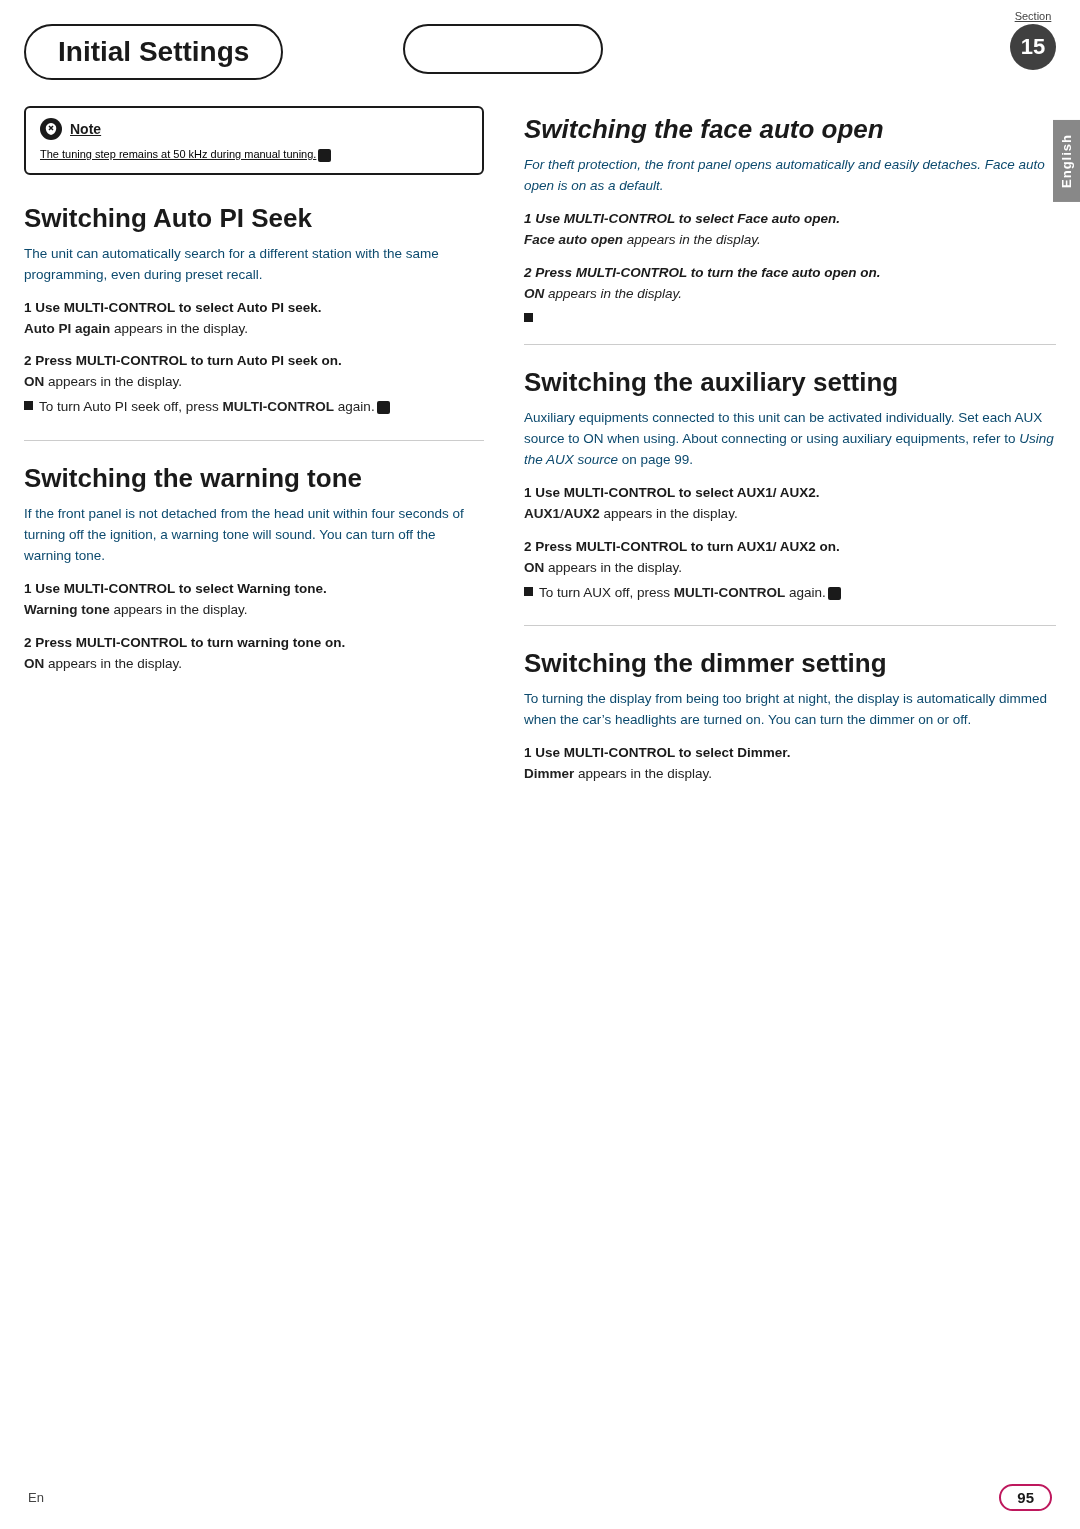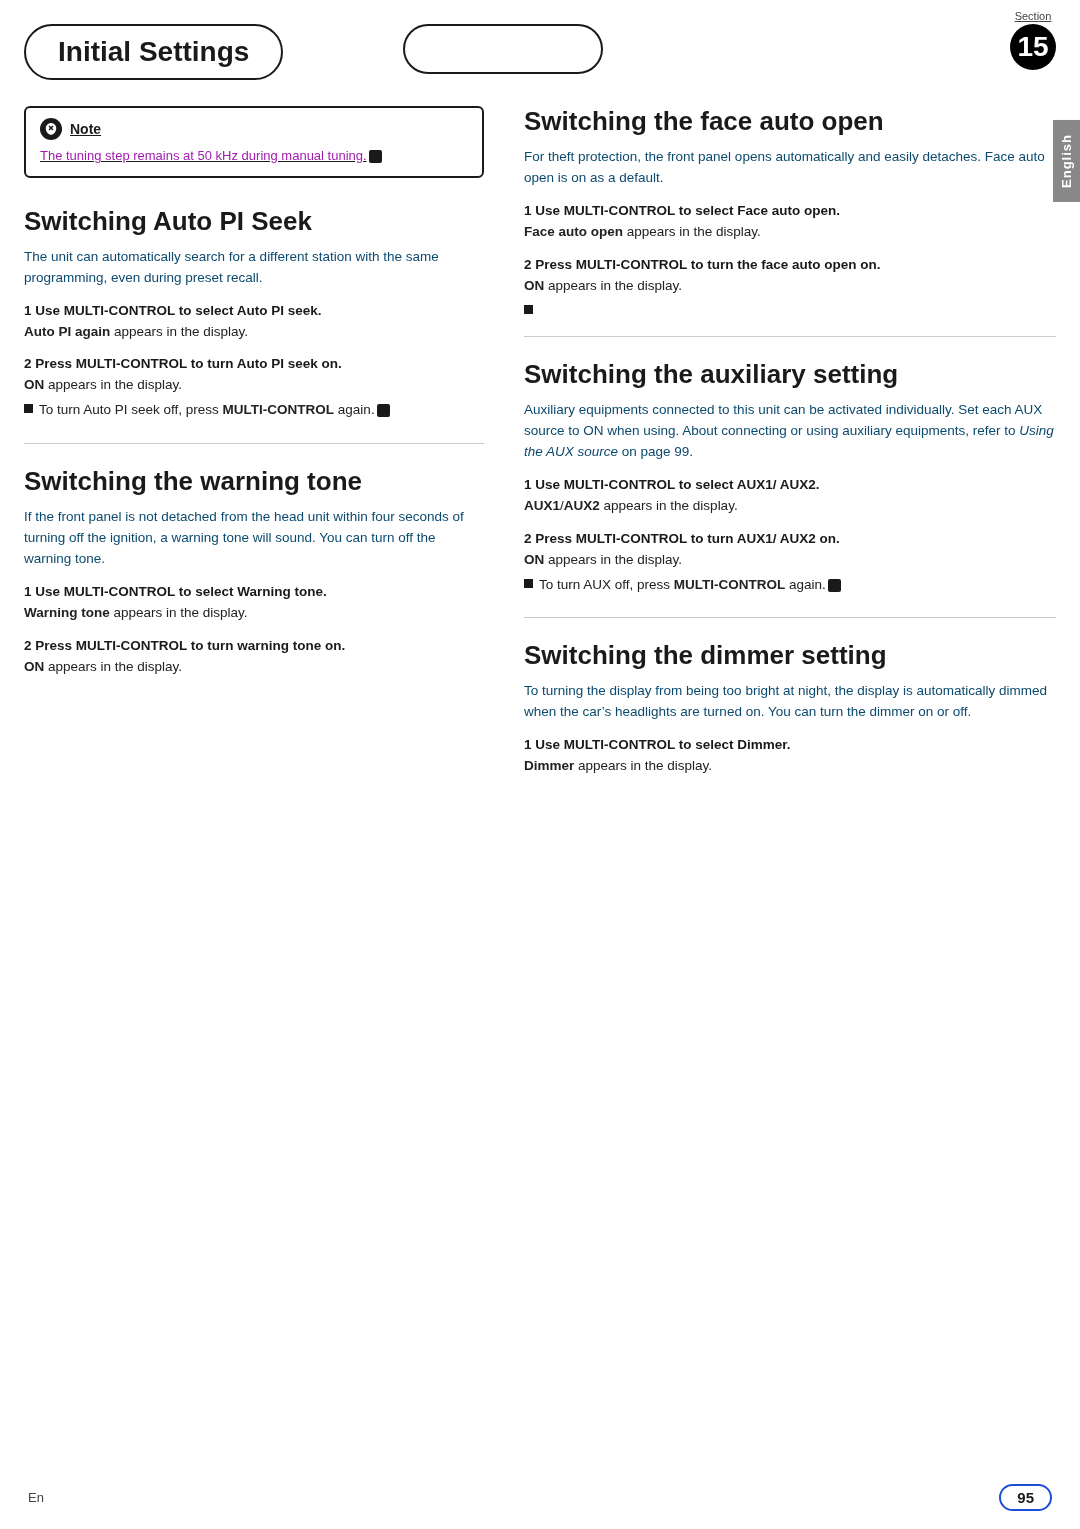--- a/index.html
+++ b/index.html
@@ -48,23 +48,23 @@
       text-align: center;
     }
     .section-badge .section-label {
       font-size: 11px;
       color: #444;
       display: block;
       margin-bottom: 2px;
       text-decoration: underline;
     }
     .section-badge .section-number {
-      background: #000000;
+      background: #404040;
       color: #fff;
-      font-size: 28px;
+      font-size: 22px;
       font-weight: 700;
       width: 46px;
       height: 46px;
       border-radius: 50%;
       display: flex;
       align-items: center;
       justify-content: center;
     }
 
     
@@ -125,23 +125,23 @@
       border-radius: 50%;
       display: flex;
       align-items: center;
       justify-content: center;
       color: #fff;
       font-size: 13px;
       font-style: italic;
       font-weight: 700;
     }
     .note-text {
-      font-size: 13px;
+      font-size: 11px;
       line-height: 1.5;
-      color: #a21caf;
+      color: #000000;
     }
 
     
     .section-title {
       font-size: 26px;
       font-weight: 700;
       margin-bottom: 10px;
       margin-top: 10px;
       line-height: 1.2;
     }
@@ -215,21 +215,21 @@
       display: flex;
       justify-content: space-between;
       align-items: center;
       padding: 0 28px;
     }
     .footer-en {
       font-size: 13px;
       color: #444;
     }
     .footer-page {
-      border: 2px solid #1d4ed8;
+      border: 2px solid #be185d;
       border-radius: 20px;
       padding: 3px 16px;
       font-size: 15px;
       font-weight: 700;
     }
 
     .italic { font-style: italic; }
   </style>
 </head>
 <body>
@@ -297,21 +297,21 @@
       <div class="step-heading">2  Press MULTI-CONTROL to turn warning tone on.</div>
       <div class="step-body">
         <b>ON</b> appears in the display.
       </div>
     </div>
 
   </div>
 
   <div class="right-col">
 
-    <div class="section-block" style="margin-top:16px;">
+    <div class="section-block" style="margin-top:24px;font-style:italic;">
       <div class="section-title">Switching the face auto open</div>
       <div class="section-body">For theft protection, the front panel opens automatically and easily detaches. Face auto open is on as a default.</div>
 
       <div class="step-heading">1  Use MULTI-CONTROL to select Face auto open.</div>
       <div class="step-body">
         <b>Face auto open</b> appears in the display.
       </div>
 
       <div class="step-heading">2  Press MULTI-CONTROL to turn the face auto open on.</div>
       <div class="step-body">

